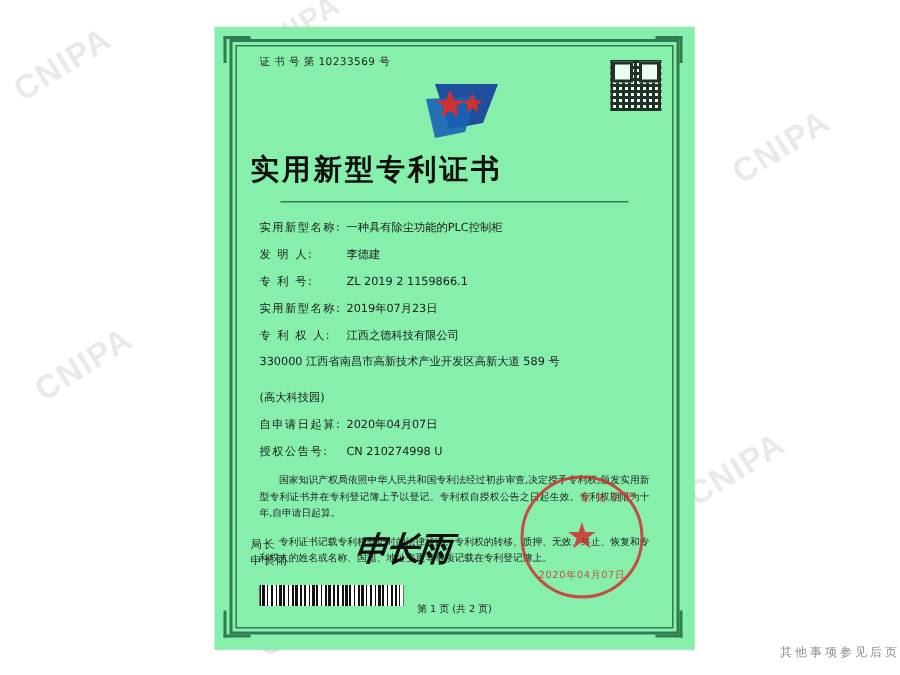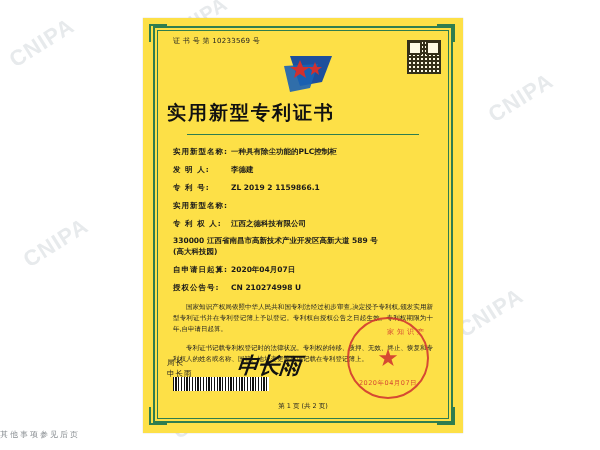--- a/index.html
+++ b/index.html
@@ -35,21 +35,21 @@
   .wm-5 { left: 455px; top: 300px; font-size: 22px; }
   .wm-6 { left: 170px; top: 405px; font-size: 20px; }
 
   
   .sheet {
     position: absolute;
     left: 143px;
     top: 18px;
     width: 320px;
     height: 415px;
-    background: #fde047;
+    background: #86efac;
     z-index: 2;
     box-shadow: 0 0 1px rgba(0,0,0,.25);
   }
   .sheet .border-outer {
     position: absolute;
     inset: 8px 10px 10px 10px;
     border: 2px solid #2f7d4f;
   }
   .sheet .border-inner {
     position: absolute;
@@ -134,38 +134,37 @@
     height: 1px;
     background: #2f7d4f;
     margin: 8px auto 0 auto;
   }
 
   .fields {
     margin-top: 12px;
     font-size: 7.5px;
     line-height: 1.45;
     color: #1a1a1a;
-    font-weight: bold;
   }
   .field {
     display: flex;
     margin-bottom: 7px;
     padding-left: 6px;
   }
   .field .lab {
     width: 58px;
     flex: 0 0 58px;
     letter-spacing: 1px;
   }
   .field .val {
     flex: 1;
   }
   .field .val .sub {
     display: block;
-    margin-top: 0;
+    margin-top: 13px;
   }
 
   .para {
     margin-top: 8px;
     padding: 0 6px;
     font-size: 6.5px;
     line-height: 1.7;
     text-align: justify;
     color: #222;
     text-indent: 13px;
@@ -250,21 +249,21 @@
     left: 0;
     text-align: center;
     font-size: 6.5px;
     color: #222;
   }
 
   .footer-note {
     position: absolute;
     bottom: 10px;
     width: 100%;
-    text-align: left;
+    text-align: right;
     font-size: 8px;
     color: #8a8f93;
     letter-spacing: 2px;
     z-index: 3;
   }
 </style>
 </head>
 <body>
 
 <div class="wm wm-1">CNIPA</div>
@@ -310,20 +309,21 @@
       <div class="field">
         <div class="lab">发 明 人:</div>
         <div class="val">李德建</div>
       </div>
       <div class="field">
         <div class="lab">专 利 号:</div>
         <div class="val">ZL 2019 2 1159866.1</div>
       </div>
       <div class="field">
         <div class="lab">实用新型名称:</div>
+        <div class="val">2019年07月23日</div>
       </div>
       <div class="field">
         <div class="lab">专 利 权 人:</div>
         <div class="val">江西之德科技有限公司</div>
       </div>
       <div class="field">
         <div class="val">
           <span>330000 江西省南昌市高新技术产业开发区高新大道 589 号</span>
           <span class="sub">(高大科技园)</span>
         </div>

